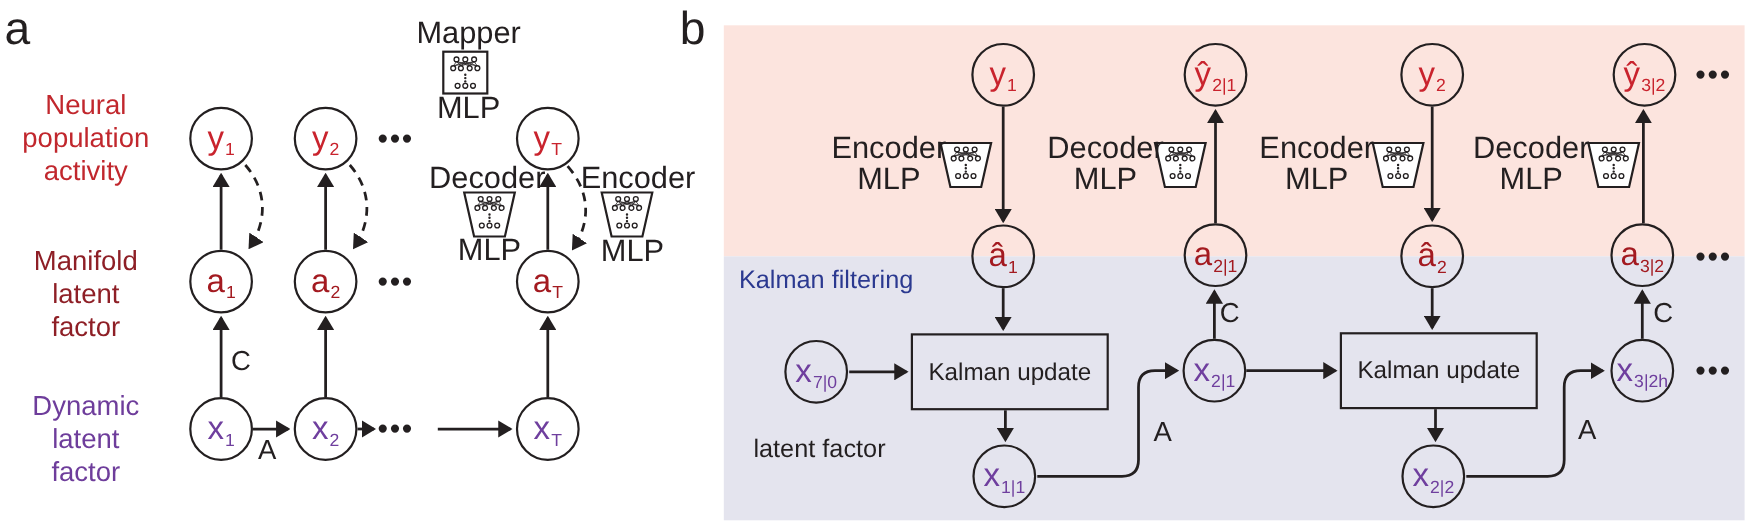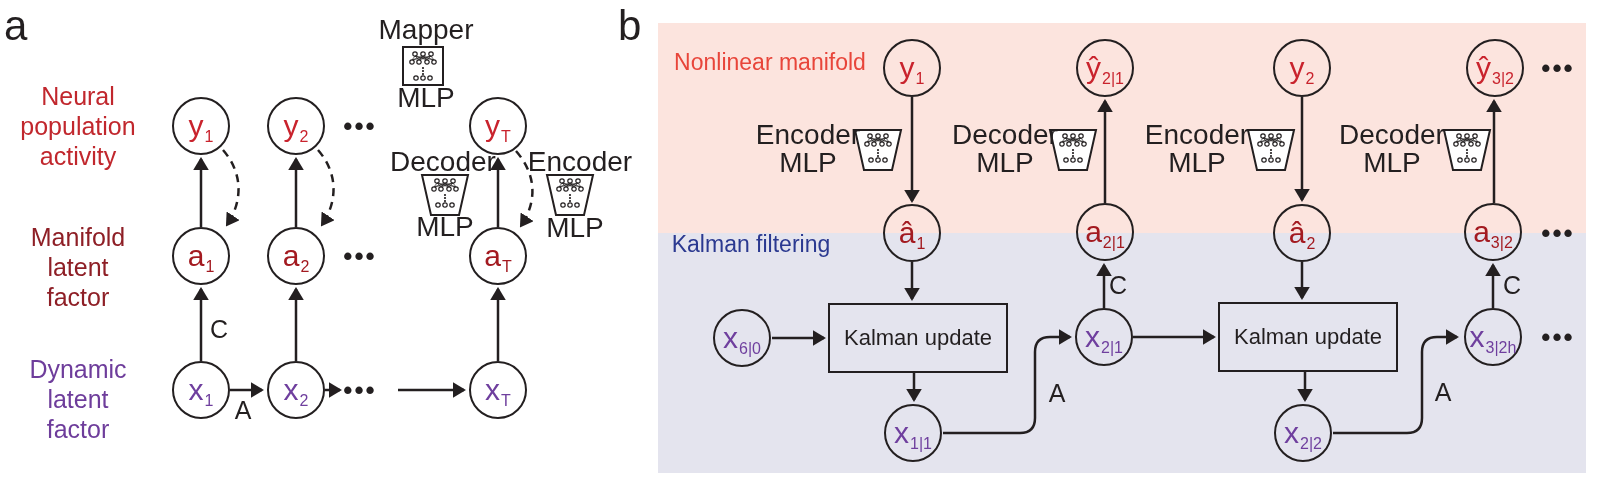--- a/index.html
+++ b/index.html
@@ -177,24 +177,24 @@
 <div class="node pur" style="left:296px;top:390px;">
   <span>x</span>
     <span class="ns">2</span>
 </div>
 <div class="node pur" style="left:498px;top:390px;">
   <span>x</span>
     <span class="ns">T</span>
 </div>
 
 <div class="ctr lbl2" style="left:770px;top:62px;color:#e8453a;">
-  <div>Nonlinear manifold</div>
-</div>
-<div class="ctr lbl2" style="left:751px;top:244px;color:#2b3990;">Kalman filtering</div>
+</div>
+<div class="ctr lbl2" style="left:751px;top:254px;color:#2b3990;">Kalman filtering</div>
 <div class="ctr lbl2" style="left:745px;top:407px;color:#231f20;">
+  <div>latent factor</div>
 </div>
 
 <div class="ctr lbl" style="left:808px;top:135px;">Encoder</div>
 <div class="ctr lbl" style="left:808px;top:163px;">MLP</div>
 <div class="ctr lbl" style="left:1005px;top:135px;">Decoder</div>
 <div class="ctr lbl" style="left:1005px;top:163px;">MLP</div>
 <div class="ctr lbl" style="left:1197px;top:135px;">Encoder</div>
 <div class="ctr lbl" style="left:1197px;top:163px;">MLP</div>
 <div class="ctr lbl" style="left:1392px;top:135px;">Decoder</div>
 <div class="ctr lbl" style="left:1392px;top:163px;">MLP</div>
@@ -241,21 +241,21 @@
 <div class="node dred" style="left:1302px;top:233px;">
   <span>â</span>
     <span class="ns">2</span>
 </div>
 <div class="node dred" style="left:1493px;top:232px;">
   <span>a</span>
     <span class="ns">3|2</span>
 </div>
 <div class="node pur" style="left:742px;top:338px;">
   <span>x</span>
-    <span class="ns">6|0</span>
+    <span class="ns">7|0</span>
 </div>
 <div class="node pur" style="left:1104px;top:337px;">
   <span>x</span>
     <span class="ns">2|1</span>
 </div>
 <div class="node pur" style="left:1493px;top:337px;">
   <span>x</span>
     <span class="ns">3|2h</span>
 </div>
 <div class="node pur" style="left:913px;top:433px;">

